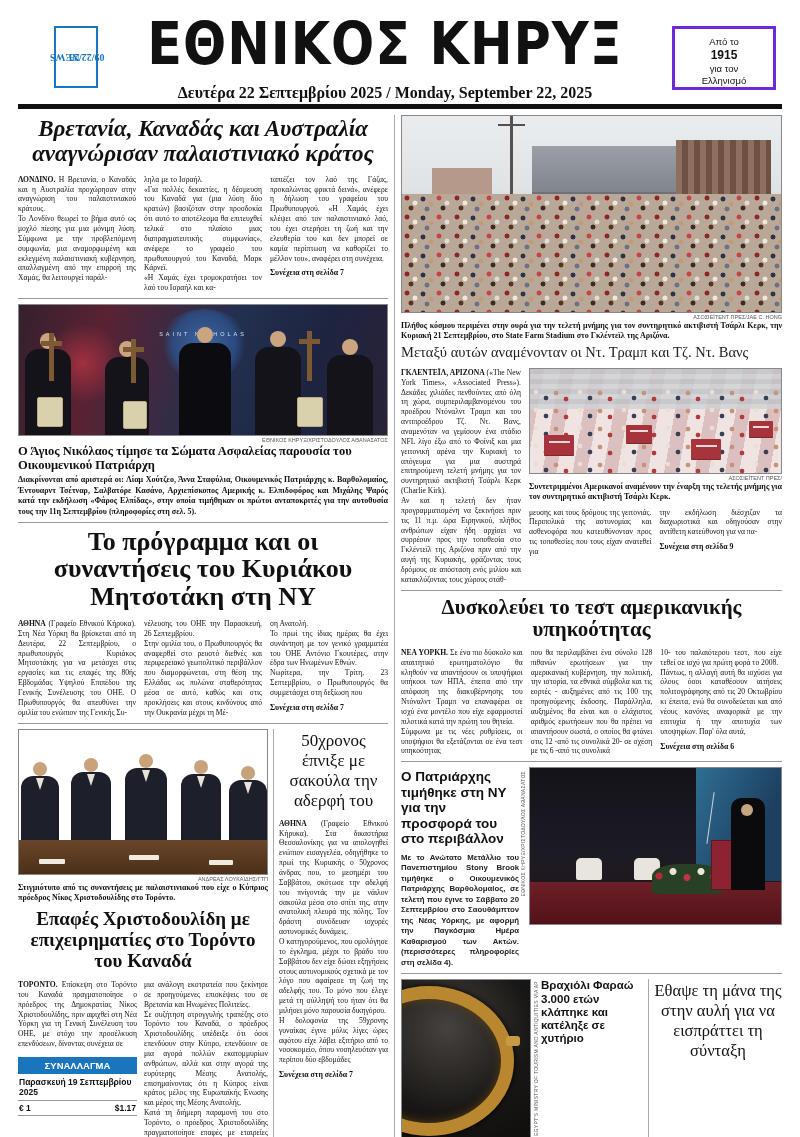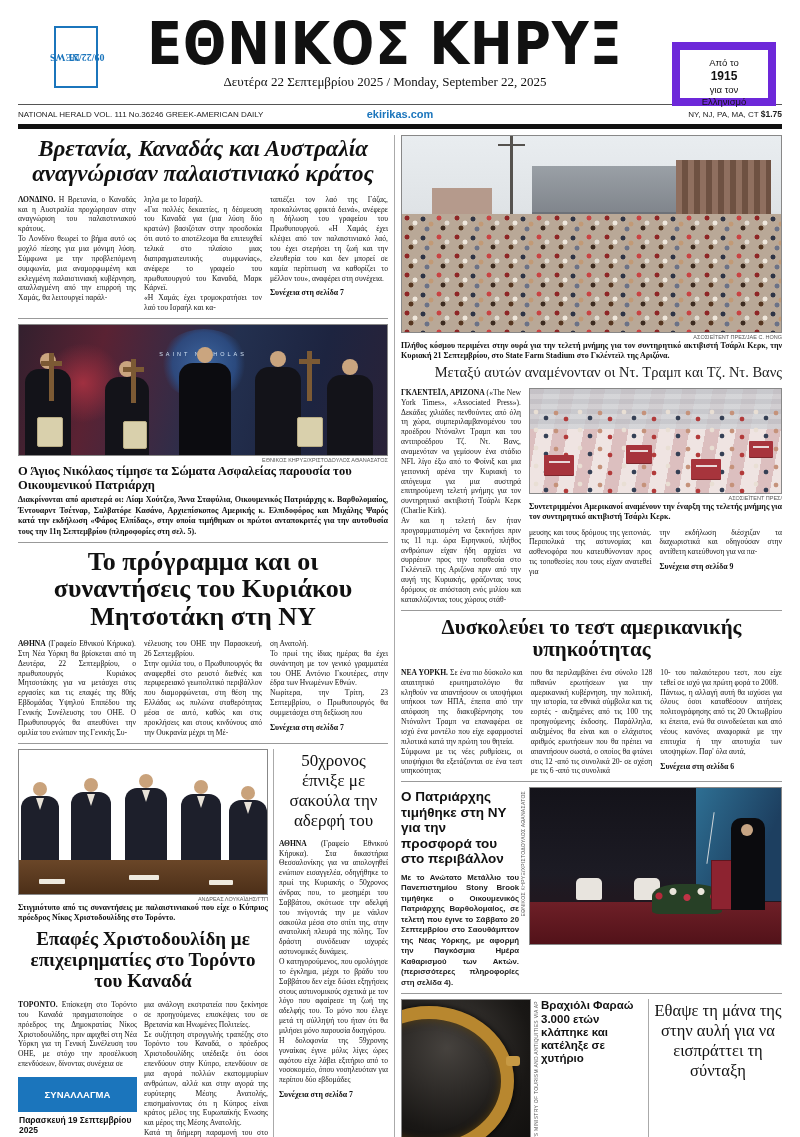--- a/index.html
+++ b/index.html
@@ -5,27 +5,27 @@
   html,body{margin:0;padding:0;background:#e8e8e8;}
   .page{position:relative;width:800px;height:1137px;background:#fff;margin:0 auto;overflow:hidden;
         font-family:"Liberation Serif",serif;color:#111;box-sizing:border-box;padding:14px 18px 0 18px;}
   *{box-sizing:border-box;}
   
   .mast{position:relative;height:88px;}
   .newsbox{position:absolute;left:36px;top:12px;width:44px;height:62px;border:2px solid #1b75bc;
            display:flex;align-items:center;justify-content:center;}
   .newsbox span{transform:rotate(-90deg);white-space:nowrap;color:#1b75bc;font-family:"Liberation Serif",serif;
                 font-weight:bold;font-size:10px;line-height:1.1;text-align:center;display:block;}
-  .sincebox{position:absolute;right:6px;top:28px;width:104px;height:64px;border:8px solid #6d28d9;
+  .sincebox{position:absolute;right:6px;top:12px;width:104px;height:64px;border:3px solid #6d28d9;
             text-align:center;font-family:"Liberation Sans",sans-serif;font-size:9.5px;line-height:1.25;padding-top:7px;}
   .sincebox b{font-size:12px;}
   .mtitle{position:absolute;left:90px;right:120px;top:0;text-align:center;}
   .mtitle .big{font-family:"DejaVu Sans",sans-serif;font-weight:bold;font-size:53px;letter-spacing:1px;
                white-space:nowrap;transform:scale(.96,1.12);transform-origin:center top;line-height:1.0;}
-  .mtitle .date{font-size:13px;font-weight:normal;margin-top:7px;}
+  .mtitle .date{font-size:16px;font-weight:bold;margin-top:17px;}
   .irow{border-top:1px solid #555;margin-top:2px;padding:3px 0 2px 0;display:flex;align-items:center;
         font-family:"Liberation Sans",sans-serif;font-size:8px;color:#222;}
   .irow .l{flex:1;text-align:left;}
   .irow .c{flex:1;text-align:center;color:#1b75bc;font-weight:bold;font-size:11px;}
   .irow .r{flex:1;text-align:right;}
   .irow .r b{font-size:8.5px;}
   .blackbar{height:5px;background:#111;margin-top:2px;}
   
   .main{display:flex;margin-top:6px;}
   .lcol{width:370px;flex:none;}
@@ -35,21 +35,21 @@
   .hr{border-top:1px solid #999;margin:5px 0;}
   
   .bodytx{font-size:7.6px;line-height:1.3;text-align:justify;white-space:pre-line;}
   .lead{font-weight:bold;}
   .cont{font-weight:bold;font-size:7.8px;margin-top:5px;}
   .cols{display:flex;gap:8px;}
   .cols>div{flex:1;min-width:0;}
   .h-pal{font-style:italic;font-weight:bold;font-size:23px;line-height:1.08;text-align:center;margin:2px 0 8px 0;}
   .h-mit{font-weight:bold;font-size:26px;line-height:1.05;text-align:center;margin:4px 0 9px 0;}
   .h-kerk{font-weight:bold;font-size:28px;line-height:1.06;text-align:center;margin:6px 0 3px 0;}
-  .sub-kerk{font-size:14.5px;text-align:right;color:#222;margin:2px 0 7px 0;}
+  .sub-kerk{font-size:14.5px;text-align:left;color:#222;margin:2px 0 7px 0;}
   .h-cit{font-weight:bold;font-size:21px;text-align:center;margin:3px 0 8px 0;line-height:1.05;}
   .h-tor{font-weight:bold;font-size:19px;line-height:1.1;text-align:center;margin:6px 0 8px 0;}
   .h-bro{font-size:17px;line-height:1.18;text-align:center;margin:2px 0 8px 0;}
   .h-bur{font-size:16.5px;line-height:1.2;text-align:center;margin:2px 0 8px 0;}
   .h-pat{font-family:"Liberation Sans",sans-serif;font-weight:bold;font-size:13.5px;line-height:1.15;margin:2px 0 6px 0;}
   .h-bra{font-family:"Liberation Sans",sans-serif;font-weight:bold;font-size:11.5px;line-height:1.15;margin:0 0 6px 0;}
   .sanstx{font-family:"Liberation Sans",sans-serif;font-size:7.8px;line-height:1.35;text-align:justify;
           font-weight:bold;color:#222;white-space:pre-line;}
   .credit{font-family:"Liberation Sans",sans-serif;font-size:5.5px;color:#555;text-align:right;margin-top:1px;}
   .captT{font-weight:bold;font-size:12.5px;line-height:1.1;margin-top:2px;}
@@ -127,21 +127,21 @@
                border-radius:50%;background:#c9a27b;}
   .figm:after{content:"";position:absolute;top:2px;left:50%;margin-left:-4px;border-left:4px solid transparent;
               border-right:4px solid transparent;border-top:12px solid #e8e2d8;}
   
   .ph-bra{height:162px;background:radial-gradient(circle at 35% 30%,#46423e 0%,#191715 60%,#0e0d0c 100%);}
   .ring{position:absolute;left:-58px;top:6px;width:170px;height:150px;border-radius:50%;
         border:13px solid #b8872f;box-shadow:inset 0 0 10px #5e4310,0 0 6px #000;}
   .knot{position:absolute;background:#c79a45;border-radius:3px;}
   
   .ibox{font-family:"Liberation Sans",sans-serif;margin-top:8px;}
-  .bluebar{background:#1b75bc;color:#fff;font-weight:bold;font-size:9.5px;text-align:center;padding:12px 0;}
+  .bluebar{background:#1b75bc;color:#fff;font-weight:bold;font-size:9.5px;text-align:center;padding:3px 0;}
   .ib-date{font-weight:bold;font-size:8.5px;padding:3px 1px;border-bottom:1px solid #999;}
   .ib-row{display:flex;justify-content:space-between;font-weight:bold;font-size:8.5px;padding:2px 1px;border-bottom:1px solid #999;}
 </style>
 </head>
 <body>
 
 <div class="page">
 
   <div class="mast">
     <div class="newsbox">
@@ -150,25 +150,20 @@
     <div class="mtitle">
       <div class="big">ΕΘΝΙΚΟΣ ΚΗΡΥΞ</div>
       <div class="date">Δευτέρα 22 Σεπτεμβρίου 2025 / Monday, September 22, 2025</div>
     </div>
     <div class="sincebox">
       <span>Από το</span><br>
       <b>1915</b><br>
       <span>για τον</span><br>
       <span>Ελληνισμό</span>
     </div>
-  </div>
-  <div class="irow">
-    <div class="l">NATIONAL HERALD VOL. 111  No.36246 GREEK-AMERICAN DAILY</div>
-    <div class="c">ekirikas.com</div>
-    <div class="r"><span>NY, NJ, PA, MA, CT </span><b>$1.75</b></div>
   </div>
   <div class="blackbar"></div>
 
   <div class="main">
 
     <div class="lcol">
 
       <div>
         <div class="h-pal">Βρετανία, Καναδάς και Αυστραλία αναγνώρισαν παλαιστινιακό κράτος</div>
         <div class="cols">

